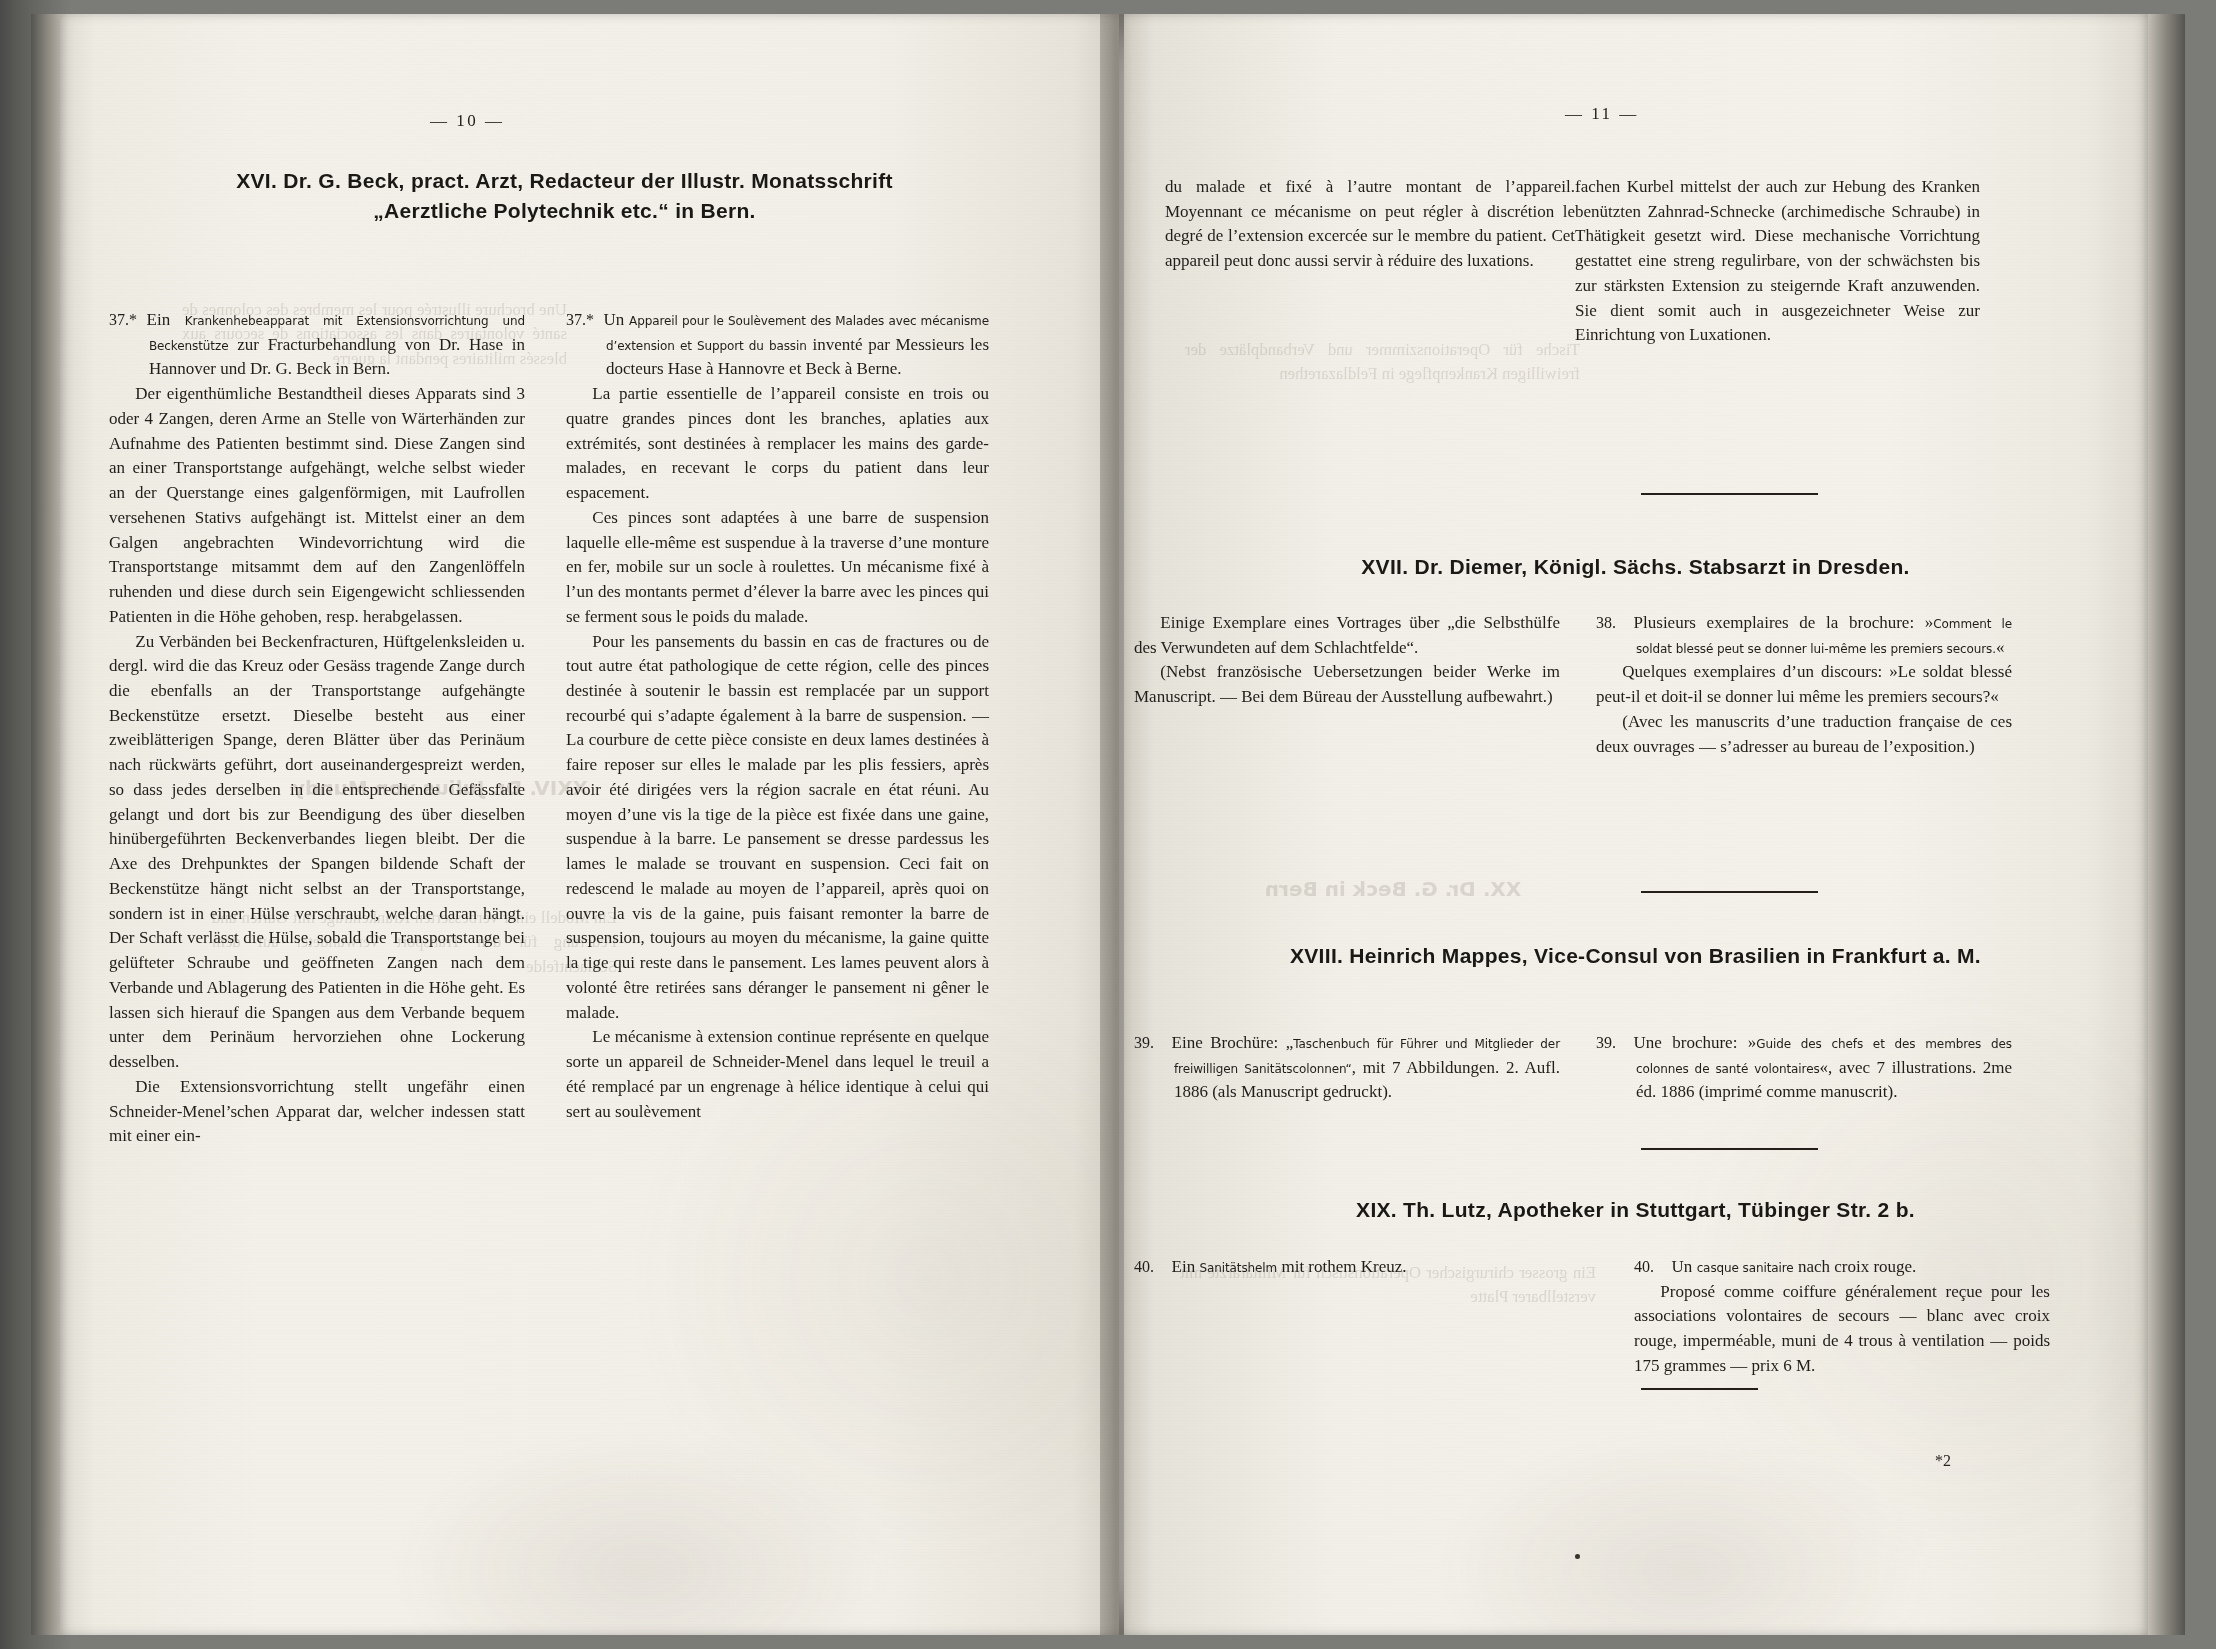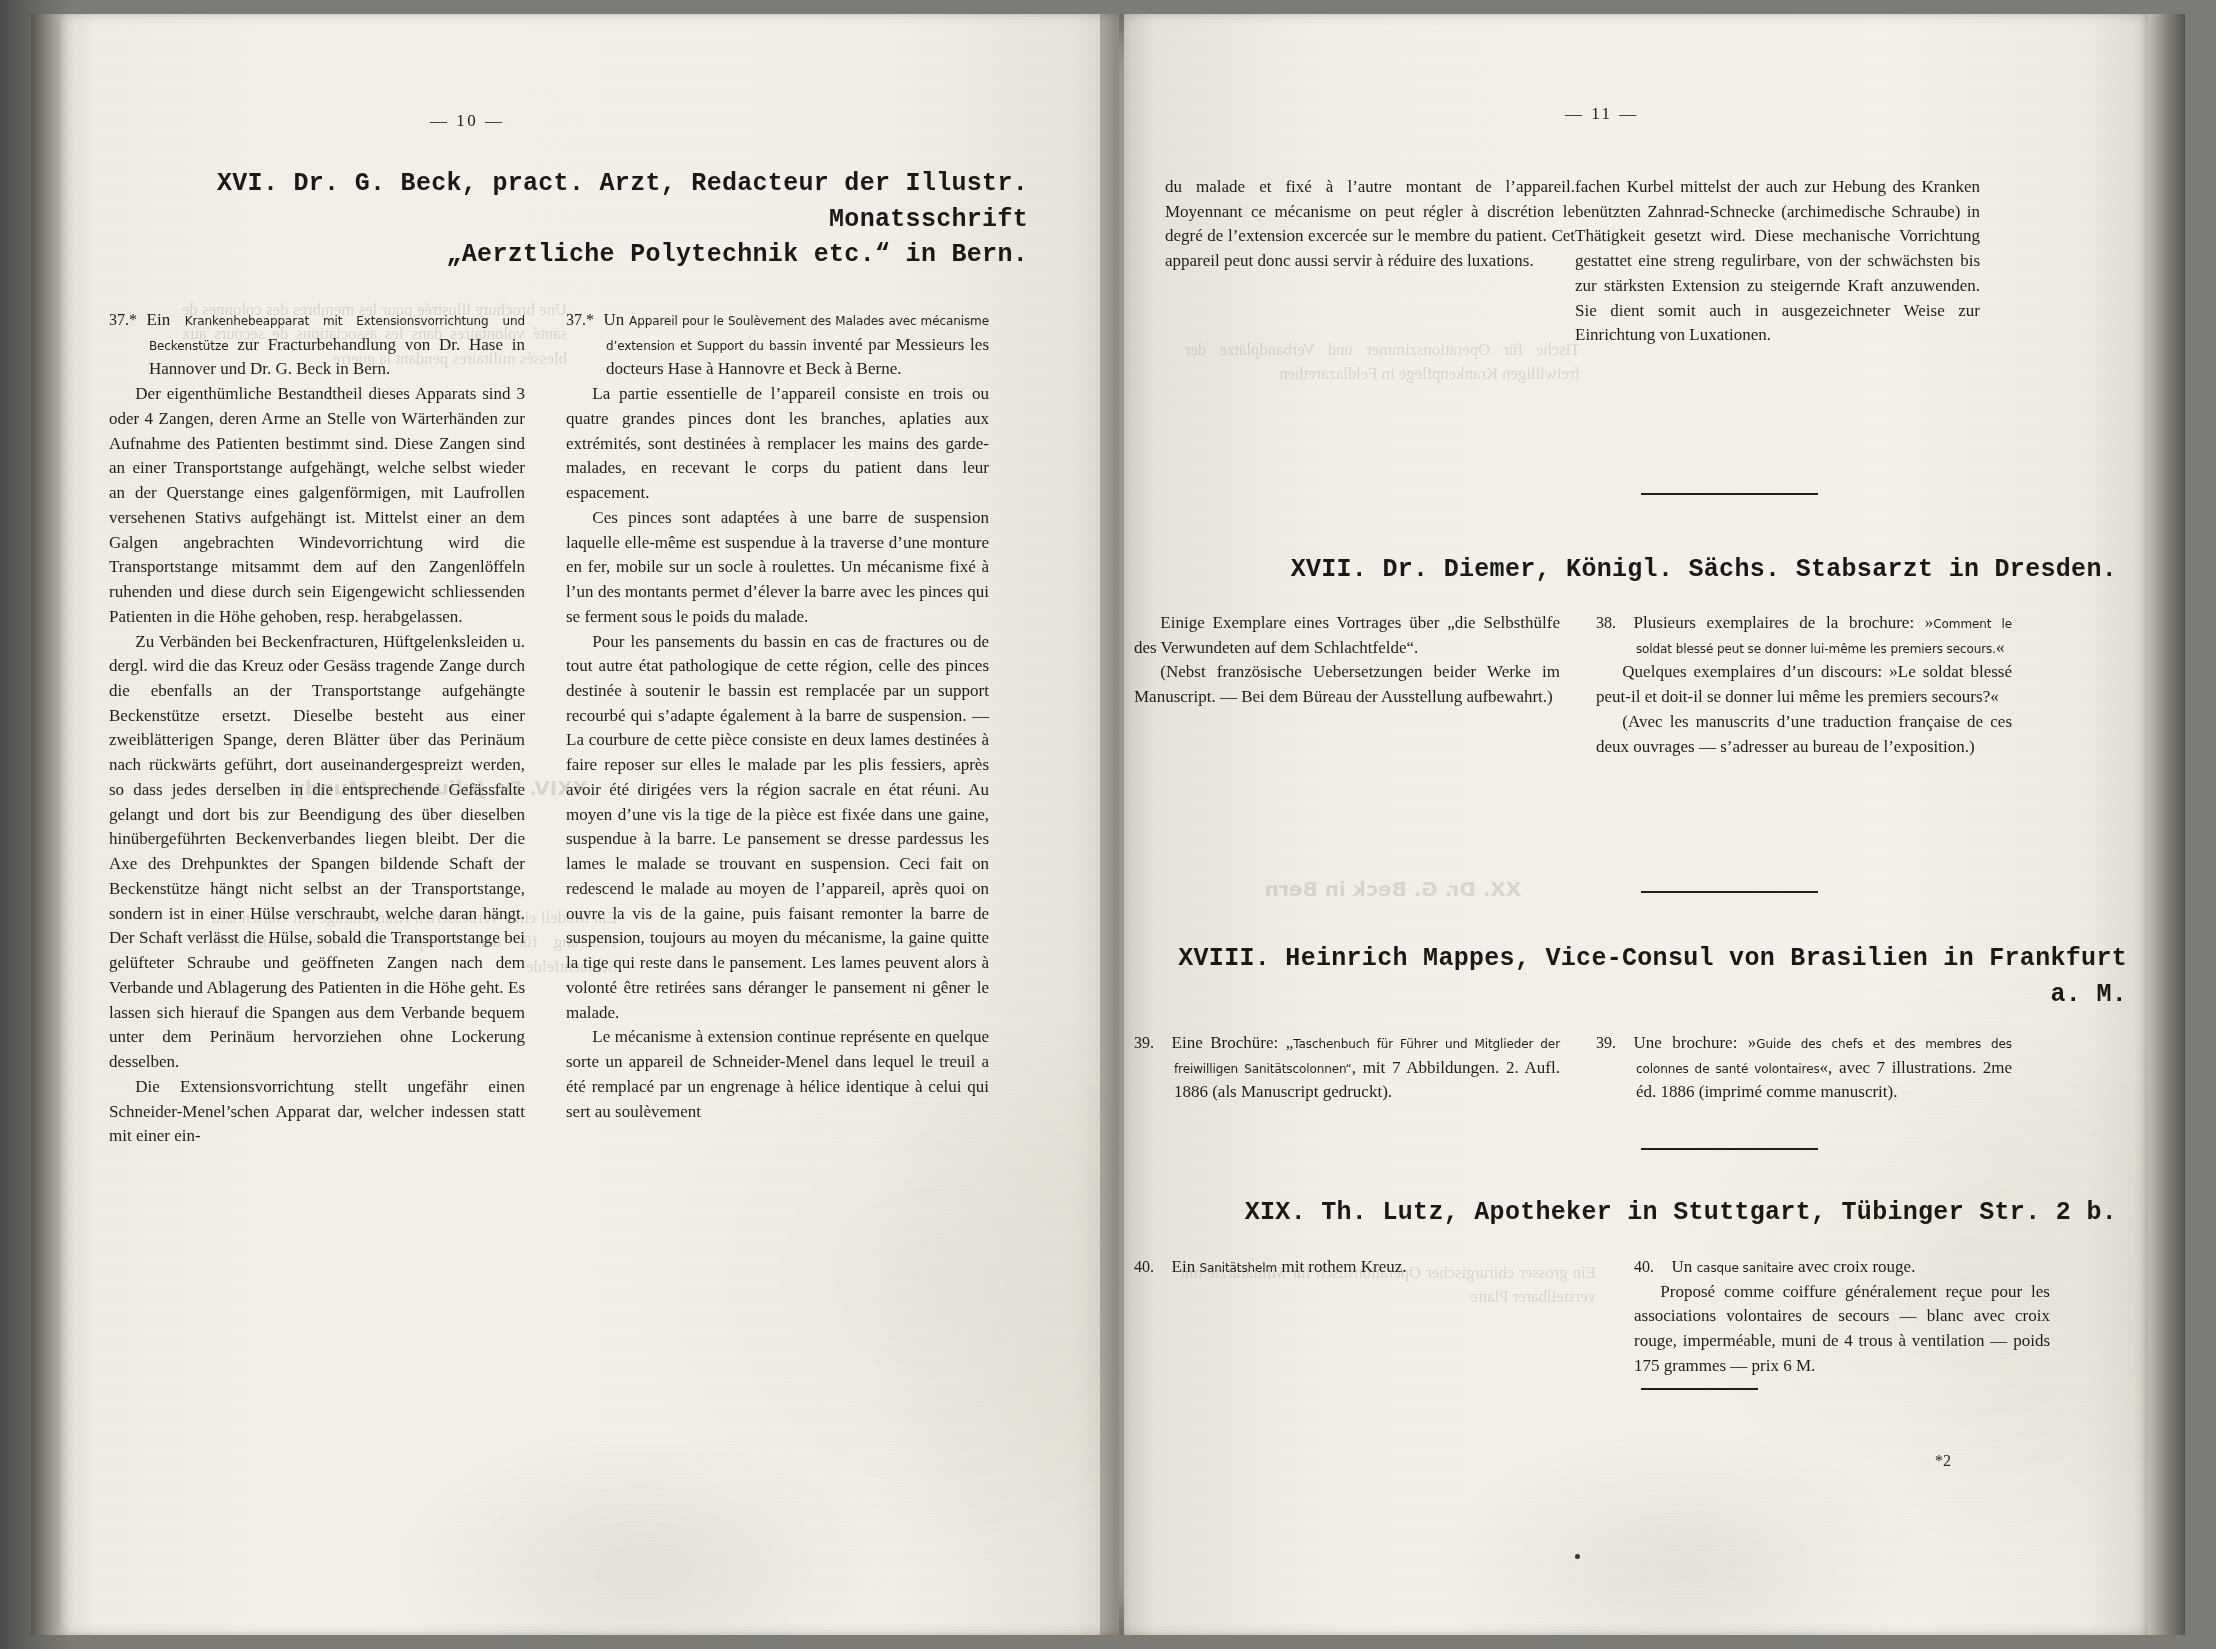--- a/index.html
+++ b/index.html
@@ -72,25 +72,25 @@
 
   
   .folio{
     position:absolute;
     font-size:17px;letter-spacing:2.5px;color:#24211c;
     font-family:"Liberation Serif",serif;
     white-space:nowrap;
   }
 
   .sec-head{
-    text-align:right;
-    font-family:Liberation Mono, monospace;
+    text-align:center;
+    font-family:Liberation Sans, sans-serif;
     font-weight:bold;
     color:#1b1916;
-    font-size:25px;
+    font-size:21px;
     letter-spacing:0.3px;
     line-height:1.42;
   }
 
   .cols{
     position:absolute;
     display:flex;
   }
   .col{
     font-size:17px;
@@ -245,21 +245,21 @@
 
       <div class="rule" style="position:absolute;left:517px;top:1134px;width:177px;"></div>
 
       <div class="sec-head" style="position:absolute;left:30px;top:1181px;width:963px;">XIX. Th. Lutz, Apotheker in Stuttgart, Tübinger Str. 2 b.</div>
 
       <div class="cols" style="left:10px;top:1241px;width:1003px;gap:38px;">
         <div class="col" style="width:426px;margin-right:36px;">
           <p class="hang"><span class="num">40.</span><span>Ein </span><b class="kw">Sanitätshelm</b><span> mit rothem Kreuz.</span></p>
         </div>
         <div class="col" style="width:416px;">
-          <p class="hang"><span class="num">40.</span><span>Un </span><b class="kw">casque sanitaire</b><span> avec croix rouge.</span></p>
+          <p class="hang"><span class="num">40.</span><span>Un </span><b class="kw">casque sanitaire</b><span> nach croix rouge.</span></p>
           <p class="indent">Proposé comme coiffure généralement reçue pour les associations volontaires de secours — blanc avec croix rouge, imperméable, muni de 4 trous à ventilation — poids 175 grammes — prix 6 M.</p>
         </div>
       </div>
 
       <div class="rule" style="position:absolute;left:517px;top:1374px;width:117px;height:1.5px;"></div>
 
       <div class="footmark" style="left:811px;top:1438px;">*2</div>
 
       <div class="dot" style="left:451px;top:1540px;"></div>
 

